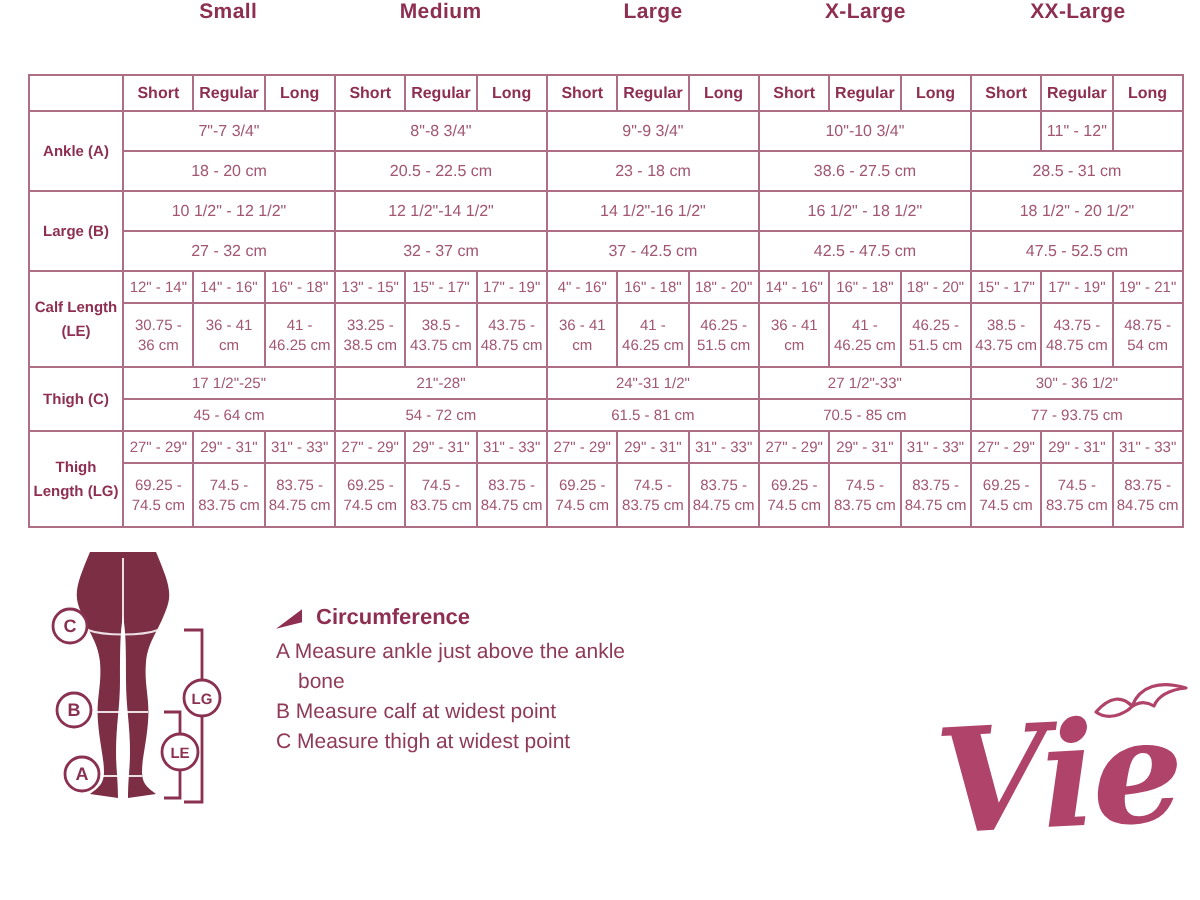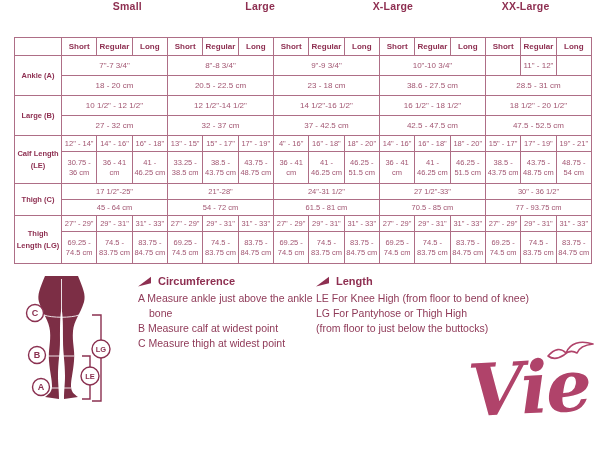--- a/index.html
+++ b/index.html
@@ -18,21 +18,21 @@
   .sizing td,.sizing th{border:1px solid #ae6e86;text-align:center;vertical-align:middle;
                padding:0 1px;color:#a25672;font-size:7.5px;font-weight:500;line-height:1.25;
                overflow:hidden;}
   .sizing th.lbl{font-weight:700;color:#8e2f51;font-size:7.5px;line-height:1.5;}
   tr.fitrow td{height:17px;font-weight:700;color:#8e2f51;font-size:8px;}
   tr.h20 td{height:19px;font-size:8px;}
   tr.hin td{height:15px;}
   tr.hcm td{height:31px;}
 
   
-  .legend{position:absolute;color:#8f3a58;font-size:10.5px;font-weight:500;}
+  .legend{position:absolute;color:#8f3a58;font-size:10.5px;font-weight:500;margin-top:28px;}
   .leg-title{display:flex;align-items:center;gap:7px;font-size:11px;font-weight:700;
              color:#8e2f51;margin-bottom:4px;}
   .leg-line{line-height:15px;}
   .hang{padding-left:11px;text-indent:-11px;}
   #circ-block{left:138px;top:275px;width:184px;}
   #len-block{left:316px;top:275px;width:280px;}
 
   
   .figure{position:absolute;left:4px;top:268px;width:132px;height:180px;}
 
@@ -43,20 +43,21 @@
        transform:rotate(-3deg);letter-spacing:-2px;}
   .bird{position:absolute;left:78px;top:0px;}
 </style>
 </head>
 <body>
 
 <div class="page">
 
   <div class="size-titles">
     <span>Small</span>
+    <span>Medium</span>
     <span>Large</span>
     <span>X-Large</span>
     <span>XX-Large</span>
   </div>
 
   <table class="sizing">
     <colgroup>
       <col style="width:47px">
       <col>
         <col>
@@ -255,31 +256,20 @@
       <svg width="13" height="11" viewBox="0 0 16 12">
         <polygon points="0,12 16,0 16,8" fill="#8e2f51"></polygon>
       </svg>
       <span>Circumference</span>
     </div>
     <div class="leg-line hang">A Measure ankle just above the ankle bone</div>
     <div class="leg-line">B Measure calf at widest point</div>
     <div class="leg-line">C Measure thigh at widest point</div>
   </div>
 
-  <div class="legend" id="len-block">
-    <div class="leg-title">
-      <svg width="13" height="11" viewBox="0 0 16 12">
-        <polygon points="0,12 16,0 16,8" fill="#8e2f51"></polygon>
-      </svg>
-      <span>Length</span>
-    </div>
-    <div class="leg-line">LE For Knee High (from floor to bend of knee)</div>
-    <div class="leg-line">LG For Pantyhose or Thigh High</div>
-    <div class="leg-line">(from floor to just below the buttocks)</div>
-  </div>
 
   <div class="logo">
     <svg class="bird" width="50" height="26" viewBox="0 0 50 26">
       <path d="M2,18 C9,10 15,10 20,15 C24,5 34,2 47,6 C38,7 33,10 31,15 C26,12 22,13 18,17 C12,21 6,21 2,18 Z" fill="none" stroke="#b0436a" stroke-width="1.6" stroke-linecap="round" stroke-linejoin="round"></path>
     </svg>
     <span class="vie">Vie</span>
   </div>
 
 </div>
 

